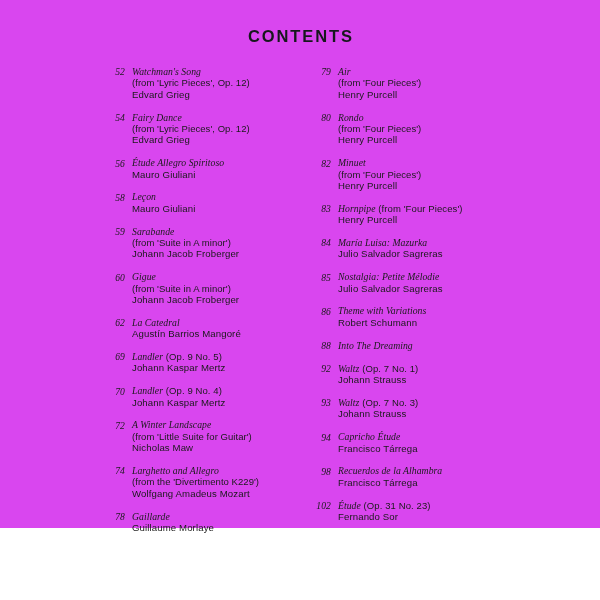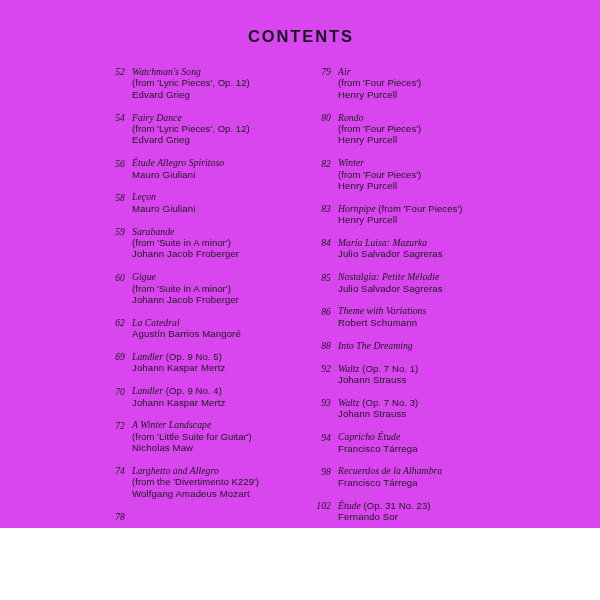--- a/index.html
+++ b/index.html
@@ -243,20 +243,27 @@
         <div class="entry-title">
           <span class="italic">Larghetto and Allegro</span>
         </div>
         <div class="entry-source">(from the 'Divertimento K229')</div>
         <div class="entry-composer">Wolfgang Amadeus Mozart</div>
       </div>
     </div>
 
     <div class="entry">
       <div class="entry-page">78</div>
+      <div class="entry-body">
+        <div class="entry-title">
+          <span class="italic">Gaillarde</span>
+        </div>
+
+        <div class="entry-composer">Guillaume Morlaye</div>
+      </div>
     </div>
   </div>
 
     <div class="column column-right">
     <div class="entry">
       <div class="entry-page">79</div>
       <div class="entry-body">
         <div class="entry-title">
           <span class="italic">Air</span>
         </div>
@@ -273,21 +280,21 @@
         </div>
         <div class="entry-source">(from 'Four Pieces')</div>
         <div class="entry-composer">Henry Purcell</div>
       </div>
     </div>
 
     <div class="entry">
       <div class="entry-page">82</div>
       <div class="entry-body">
         <div class="entry-title">
-          <span class="italic">Winter</span>
+          <span class="italic">Minuet</span>
         </div>
         <div class="entry-source">(from 'Four Pieces')</div>
         <div class="entry-composer">Henry Purcell</div>
       </div>
     </div>
 
     <div class="entry">
       <div class="entry-page">83</div>
       <div class="entry-body">
         <div class="entry-title">

